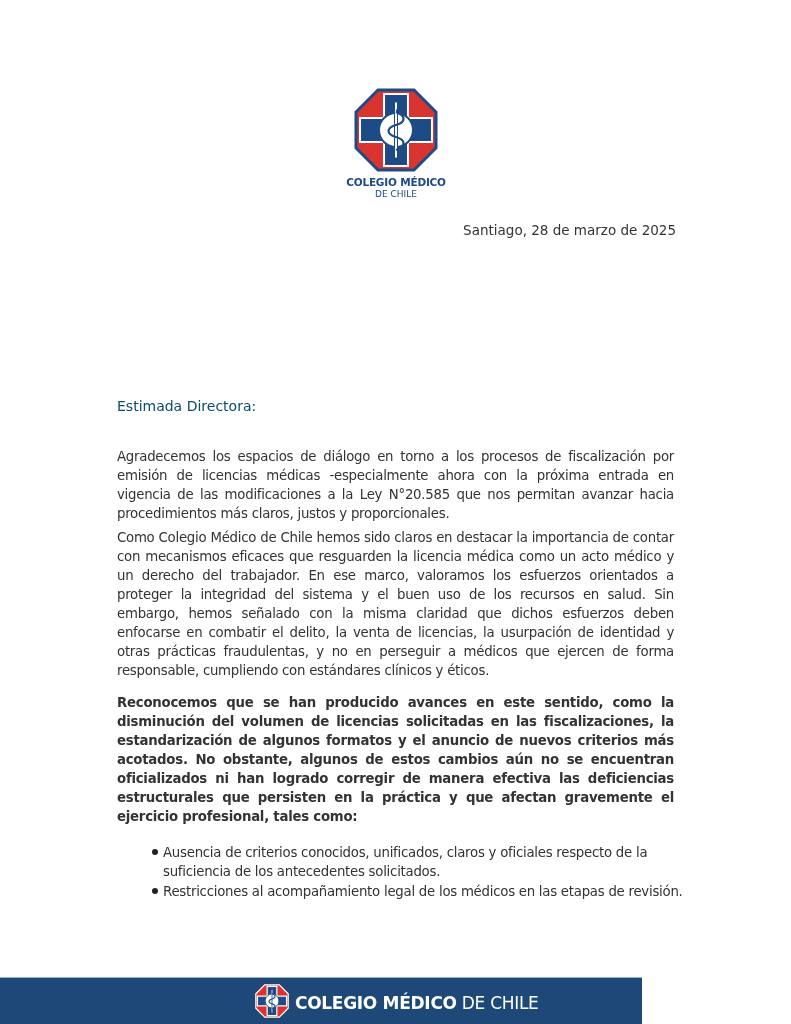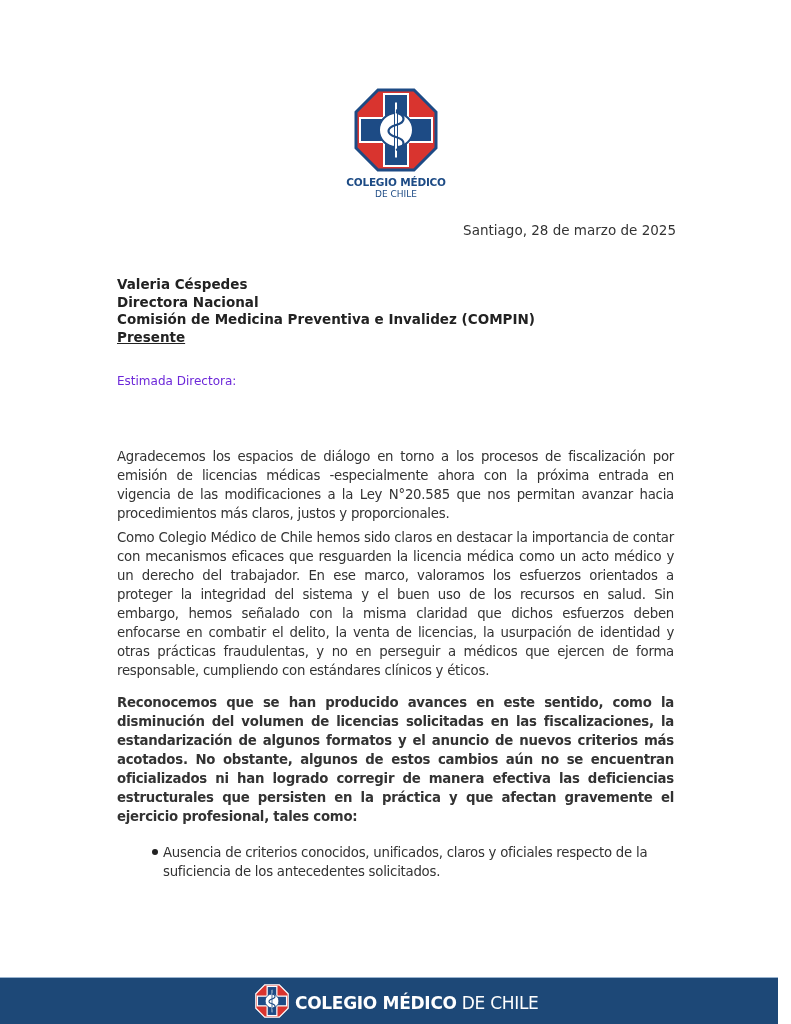--- a/index.html
+++ b/index.html
@@ -56,23 +56,23 @@
       top: 276px;
       font-size: 13.5px;
       font-weight: bold;
       line-height: 17.5px;
       color: #222;
     }
     .recipient .underline { text-decoration: underline; }
     .salutation {
       position: absolute;
       left: 117px;
-      top: 374px;
-      font-size: 12px;
-      color: #6d28d9;
+      top: 398px;
+      font-size: 14px;
+      color: #0c4a6e;
     }
     .body-text {
       position: absolute;
       left: 117px;
       width: 557px;
       font-size: 13.3px;
       line-height: 19px;
       text-align: justify;
       color: #333;
       letter-spacing: -0.25px;
@@ -103,21 +103,21 @@
       top: 6px;
       width: 6px;
       height: 6px;
       border-radius: 50%;
       background: #222;
     }
     .footer {
       position: absolute;
       left: 0;
       top: 977px;
-      width: 778px;
+      width: 642px;
       height: 47px;
       background: #1d4877;
       border-top: 1px solid #9ab4cf;
     }
     .footer-inner {
       position: absolute;
       left: 255px;
       top: 6px;
       display: flex;
       align-items: center;
@@ -155,37 +155,35 @@
         <path d="M42,24 C52,28 52,34 42,37 C32,40 32,46 42,49 C52,52 52,58 42,62" fill="none" stroke="#1d4b85" stroke-width="2.2"></path>
         <circle cx="44" cy="23" r="2.2" fill="#1d4b85"></circle>
       </svg>
     </span>
     <div class="logo-title">COLEGIO MÉDICO</div>
     <div class="logo-sub">DE CHILE</div>
   </div>
 
   <div class="date">Santiago, 28 de marzo de 2025</div>
 
-  <div class="recipient">
-    <div>Valeria Céspedes</div>
-    <div>Directora Nacional</div>
-    <div>Comisión de Medicina Preventiva e Invalidez (COMPIN)</div>
-    <div class="underline">Presente</div>
-  </div>
 
   <div class="salutation">Estimada Directora:</div>
 
   <div class="body-text p1">Agradecemos los espacios de diálogo en torno a los procesos de fiscalización por emisión de licencias médicas -especialmente ahora con la próxima entrada en vigencia de las modificaciones a la Ley N°20.585 que nos permitan avanzar hacia procedimientos más claros, justos y proporcionales.</div>
   <div class="body-text p2">Como Colegio Médico de Chile hemos sido claros en destacar la importancia de contar con mecanismos eficaces que resguarden la licencia médica como un acto médico y un derecho del trabajador. En ese marco, valoramos los esfuerzos orientados a proteger la integridad del sistema y el buen uso de los recursos en salud. Sin embargo, hemos señalado con la misma claridad que dichos esfuerzos deben enfocarse en combatir el delito, la venta de licencias, la usurpación de identidad y otras prácticas fraudulentas, y no en perseguir a médicos que ejercen de forma responsable, cumpliendo con estándares clínicos y éticos.</div>
   <div class="body-text p3">Reconocemos que se han producido avances en este sentido, como la disminución del volumen de licencias solicitadas en las fiscalizaciones, la estandarización de algunos formatos y el anuncio de nuevos criterios más acotados. No obstante, algunos de estos cambios aún no se encuentran oficializados ni han logrado corregir de manera efectiva las deficiencias estructurales que persisten en la práctica y que afectan gravemente el ejercicio profesional, tales como:</div>
 
   <ul class="bullets">
     <li>
       <span class="dot"></span>
       <span>Ausencia de criterios conocidos, unificados, claros y oficiales respecto de la suficiencia de los antecedentes solicitados.</span>
+    </li>
+    <li>
+      <span class="dot"></span>
+      <span>Restricciones al acompañamiento legal de los médicos en las etapas de revisión.</span>
     </li>
   </ul>
 
   <div class="footer">
     <div class="footer-inner">
       <span>
         <svg width="34" height="34" viewBox="0 0 84 84">
           <polygon points="24,2 60,2 82,24 82,60 60,82 24,82 2,60 2,24" fill="#d9342f" stroke="#ffffff" stroke-width="3"></polygon>
           <rect x="6" y="30" width="72" height="24" fill="#1d4b85"></rect>
           <rect x="30" y="6" width="24" height="72" fill="#1d4b85"></rect>

